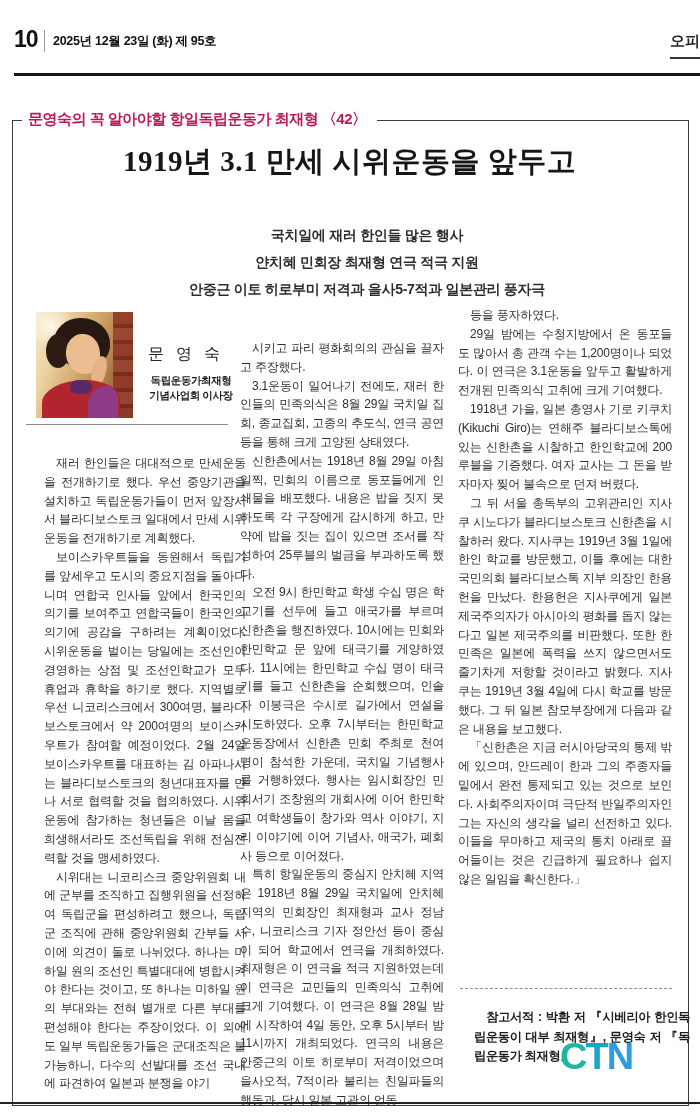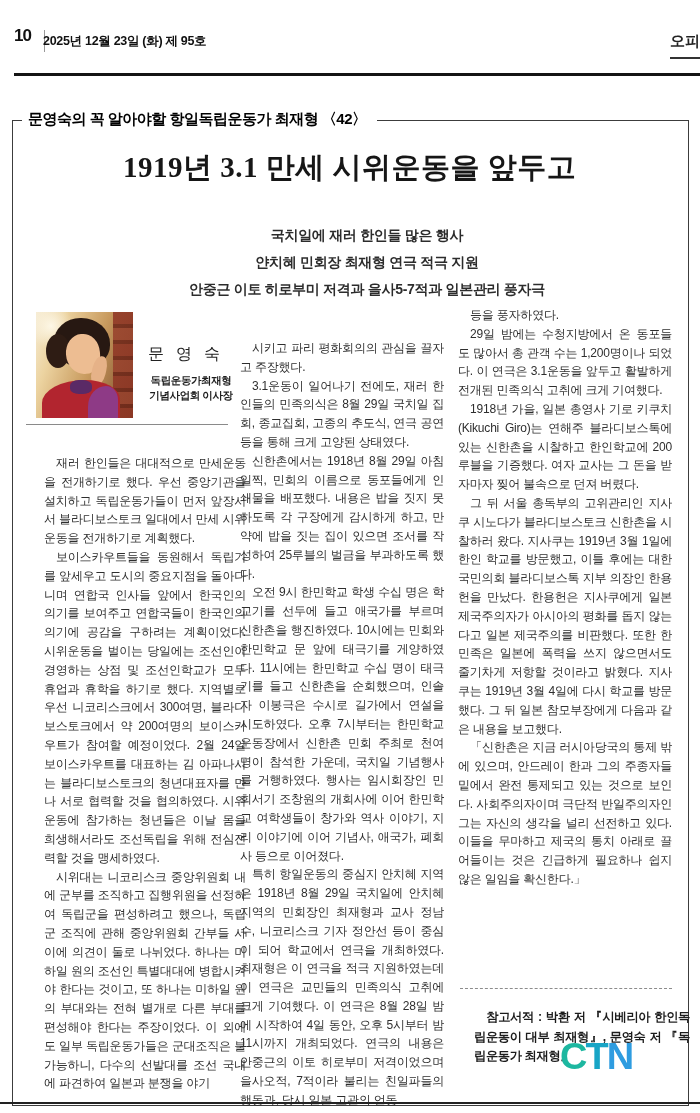--- a/index.html
+++ b/index.html
@@ -4,31 +4,31 @@
 <style>
   html,body{margin:0;padding:0;}
   body{background:#e9e9e9;}
   .page{
     position:relative;width:700px;height:1113px;background:#ffffff;
     margin:0 auto;overflow:hidden;
     font-family:"Liberation Sans","DejaVu Sans",sans-serif;color:#222;
   }
   
   .masthead{position:absolute;left:0;top:0;width:700px;height:78px;}
-  .page-num{position:absolute;left:14px;top:26px;font-size:17px;font-weight:bold;color:#111;letter-spacing:-1px;}
+  .page-num{position:absolute;left:14px;top:26px;font-size:23px;font-weight:bold;color:#111;letter-spacing:-1px;}
   .head-divider{position:absolute;left:44px;top:30px;width:1px;height:22px;background:#999;}
-  .date-issue{position:absolute;left:43px;top:33px;font-size:12.5px;font-weight:bold;color:#111;letter-spacing:-0.3px;}
+  .date-issue{position:absolute;left:53px;top:33px;font-size:12.5px;font-weight:bold;color:#111;letter-spacing:-0.3px;}
   .section-label{position:absolute;left:670px;top:32px;font-size:15px;font-weight:bold;color:#222;border-bottom:2px solid #333;padding:0 30px 6px 0;white-space:nowrap;}
   .head-rule{position:absolute;left:14px;top:73px;width:686px;height:3px;background:#141414;}
   
   .article-box{position:absolute;left:12px;top:120px;width:675px;height:984px;border:1.5px solid #3c3c3c;background:#fff;}
   .bottom-rule{position:absolute;left:0;top:1102px;width:700px;height:2px;background:#222;}
-  .series-label{position:absolute;left:22px;top:106px;height:26px;line-height:26px;background:#ffffff;padding:0 10px 0 6px;font-size:15px;font-weight:bold;color:#000000;letter-spacing:-0.5px;white-space:nowrap;}
+  .series-label{position:absolute;left:22px;top:106px;height:26px;line-height:26px;background:#ffffff;padding:0 10px 0 6px;font-size:15px;font-weight:bold;color:#be185d;letter-spacing:-0.5px;white-space:nowrap;}
   
-  .headline{position:absolute;left:12px;top:148px;width:675px;text-align:center;font-family:"Liberation Serif","DejaVu Serif",serif;font-size:29px;font-weight:bold;color:#161616;letter-spacing:0.5px;}
+  .headline{position:absolute;left:12px;top:142px;width:675px;text-align:center;font-family:"Liberation Serif","DejaVu Serif",serif;font-size:29px;font-weight:bold;color:#161616;letter-spacing:0.5px;}
   .subheads{position:absolute;left:12px;top:222px;width:675px;text-align:center;}
   .subhead{font-size:14px;font-weight:bold;color:#2c2c2c;line-height:27px;letter-spacing:-0.3px;padding-left:35px;}
   
   .author-block{position:absolute;left:36px;top:310px;width:192px;height:110px;padding-left:25px;}
   .author-photo{position:absolute;left:0;top:2px;width:97px;height:106px;overflow:hidden;background:linear-gradient(110deg,#f6ecd4 0%,#ecd3a0 22%,#c89a5e 55%,#906038 85%,#7a4c28 100%);}
   .photo-light{position:absolute;left:-8px;top:-8px;width:46px;height:44px;background:radial-gradient(circle,#fdf7e6 0%,rgba(253,247,230,0) 70%);}
   .photo-brick{position:absolute;right:0;top:0;width:20px;height:106px;background:repeating-linear-gradient(180deg,#8e3424 0 12px,#6d2518 12px 16px,#97402c 16px 28px,#6d2518 28px 32px);opacity:0.85;}
   .photo-hair{position:absolute;left:18px;top:6px;width:56px;height:50px;background:#271812;border-radius:48% 52% 46% 54%;}
   .photo-hair2{position:absolute;left:10px;top:22px;width:24px;height:34px;background:#2e1c14;border-radius:50%;}
   .photo-face{position:absolute;left:30px;top:22px;width:34px;height:40px;background:#edbd92;border-radius:50% 50% 46% 54%;transform:rotate(-4deg);}

